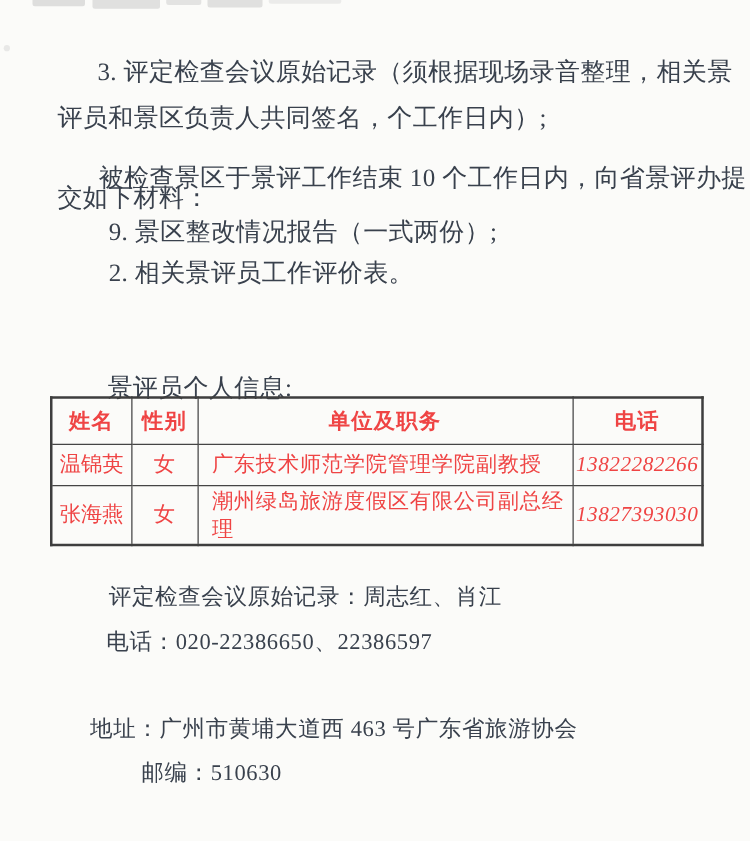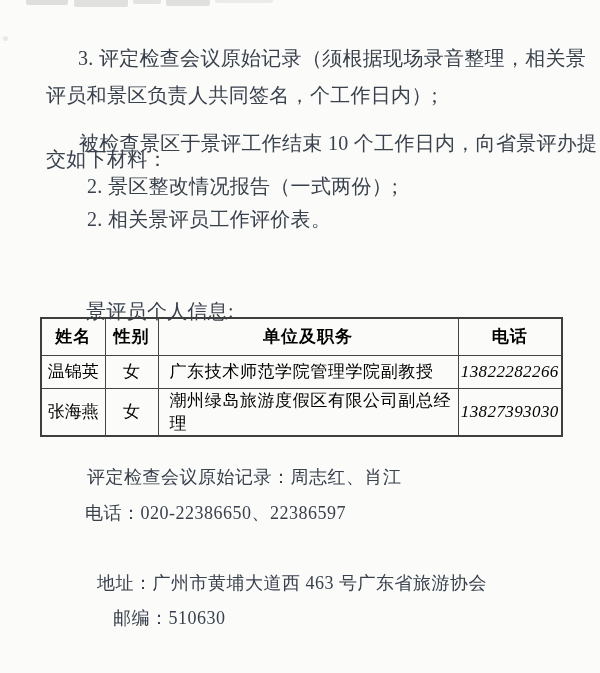--- a/index.html
+++ b/index.html
@@ -59,21 +59,21 @@
     border: 2px solid var(--table-outer);
   }
   table.evaluators col.c1 { width: 64px; }
   table.evaluators col.c2 { width: 53px; }
   table.evaluators col.c3 { width: 300px; }
   table.evaluators col.c4 { width: 104px; }
   table.evaluators th,
   table.evaluators td {
     border: 1.6px solid var(--table-border);
     font-size: 17px;
-    color: #000000;
+    color: #ef4444;
     padding: 0;
   }
   table.evaluators th {
     height: 37px;
     font-weight: bold;
     text-align: center;
     letter-spacing: 1px;
   }
   table.evaluators td { height: 33px; text-align: center; }
   table.evaluators td.cell-unit {
@@ -84,40 +84,40 @@
   }
   table.evaluators td.cell-phone { letter-spacing: 0.4px; font-style: italic; }
 
   .contact {
     font-size: 18px;
     letter-spacing: 0.5px;
   }
   .c1l { top: 466px; left: 87px; }
   .c2l { top: 502px; left: 85px; }
   .c3l { top: 537px; left: 85px; }
-  .c4l { top: 572px; left: 97px; }
+  .c4l { top: 572px; left: 72px; }
   .c5l { top: 607px; left: 85px; margin-left: 28px; }
 </style>
 </head>
 <body>
 
 <div class="page">
 
   <span class="frag f1"></span>
   <span class="frag f2"></span>
   <span class="frag f3"></span>
   <span class="frag f4"></span>
   <span class="frag f5"></span>
   <span class="frag f6"></span>
 
   <p class="line l1">3. 评定检查会议原始记录（须根据现场录音整理，相关景</p>
   <p class="line l2">评员和景区负责人共同签名，个工作日内）;</p>
   <p class="line l3">被检查景区于景评工作结束 10 个工作日内，向省景评办提</p>
   <p class="line l4">交如下材料：</p>
-  <p class="line l5">2. 景区整改情况报告（一式两份）;</p>
+  <p class="line l5">9. 景区整改情况报告（一式两份）;</p>
   <p class="line l6">2. 相关景评员工作评价表。</p>
 
   <p class="line section-title">景评员个人信息:</p>
 
   <table class="evaluators">
     <colgroup>
         <col class="c1">
         <col class="c2">
         <col class="c3">
         <col class="c4">

